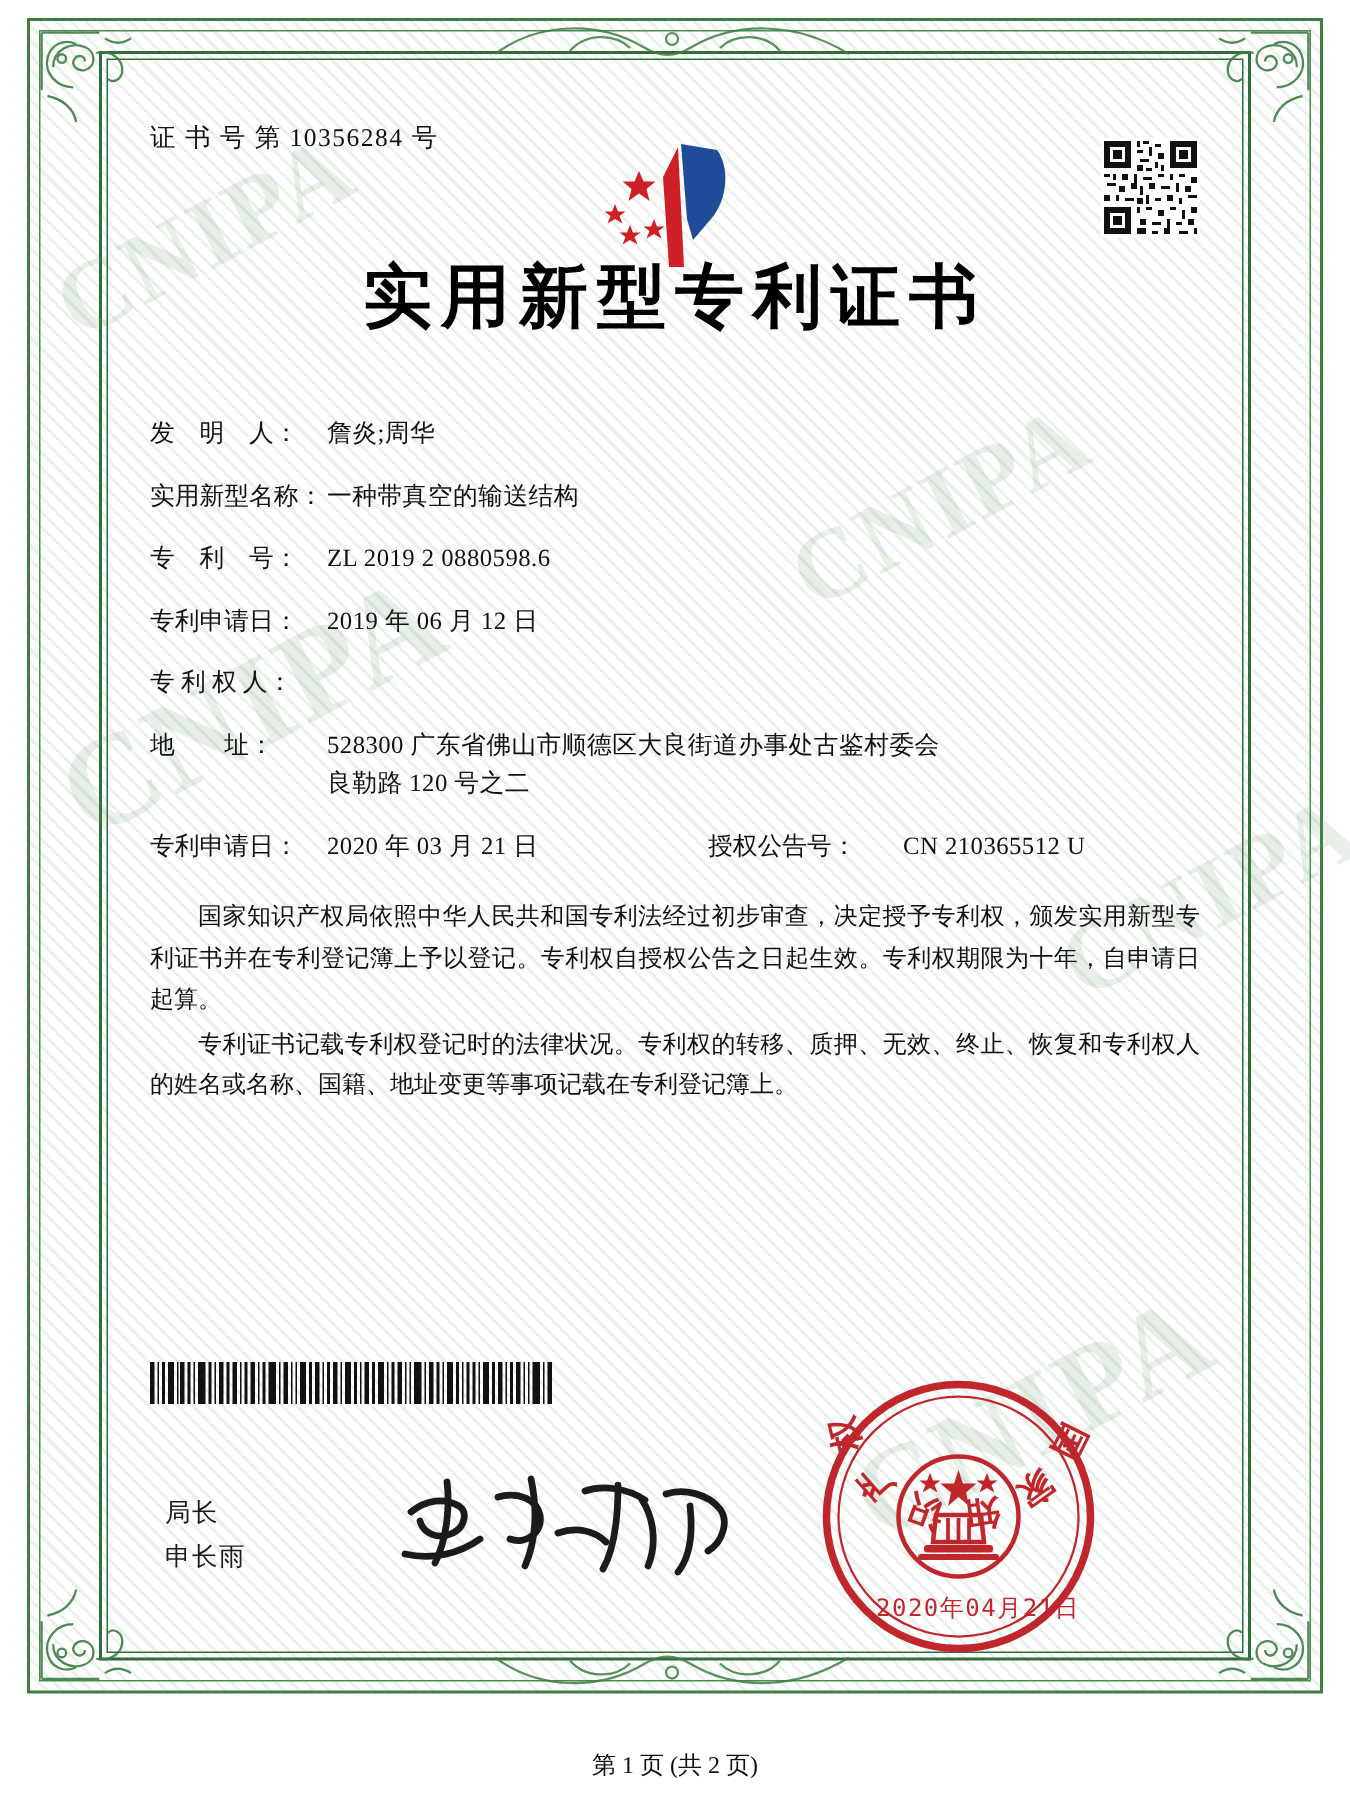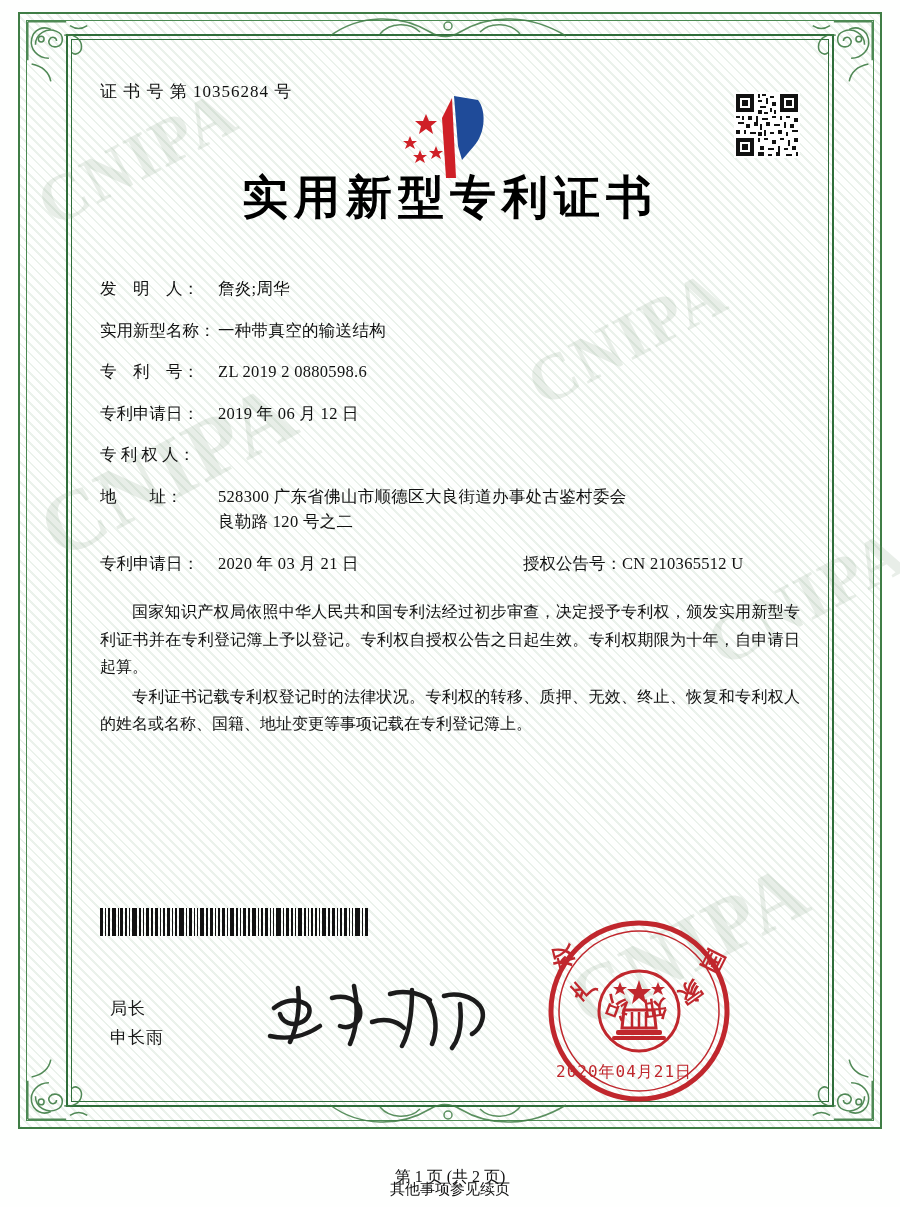--- a/index.html
+++ b/index.html
@@ -162,22 +162,22 @@
     flex: 1;
     letter-spacing: .3px;
   }
   .fvalue .line2 { display: block; margin-top: 9px; }
 
   .frow.two-col .fvalue { flex: 0 0 auto; width: 250px; }
   .flabel2 {
     width: 130px;
     flex: 0 0 130px;
     white-space: pre;
-    text-align: right;
-    margin-left: 24px;
+    text-align: left;
+    margin-left: 4px;
   }
 
   .para {
     margin-top: 26px;
     font-size: 16px;
     line-height: 1.72;
     text-indent: 2em;
     text-align: justify;
     color: #111;
   }
@@ -221,21 +221,21 @@
   
   .seal {
     position: absolute;
     left: 546px;
     top: 918px;
     width: 186px;
     height: 186px;
   }
   .seal-date {
     position: absolute;
-    left: 556px;
+    left: 584px;
     top: 1062px;
     font-size: 16px;
     color: #c0272d;
     letter-spacing: 1px;
     font-family: "DejaVu Sans Mono", monospace;
   }
 
   
   .page-no {
     position: absolute;
@@ -578,15 +578,14 @@
         <path id="sealArc" d="M 93 173 m -72 0 a 72 72 0 1 1 144 0" transform="rotate(180 93 93)"></path>
       </defs>
       <text font-family="'DejaVu Serif','Liberation Serif',serif" font-size="23" font-weight="bold" fill="#c0272d" letter-spacing="12">
         <textPath href="#sealArc" startOffset="7%">国家知识产权局</textPath>
       </text>
     </svg>
   </div>
   <div class="seal-date">2020年04月21日</div>
 
   <div class="page-no">第 1 页 (共 2 页)</div>
-  <div class="footnote">其他事项参见续页</div>
 
 </div>
 
 </body></html>

